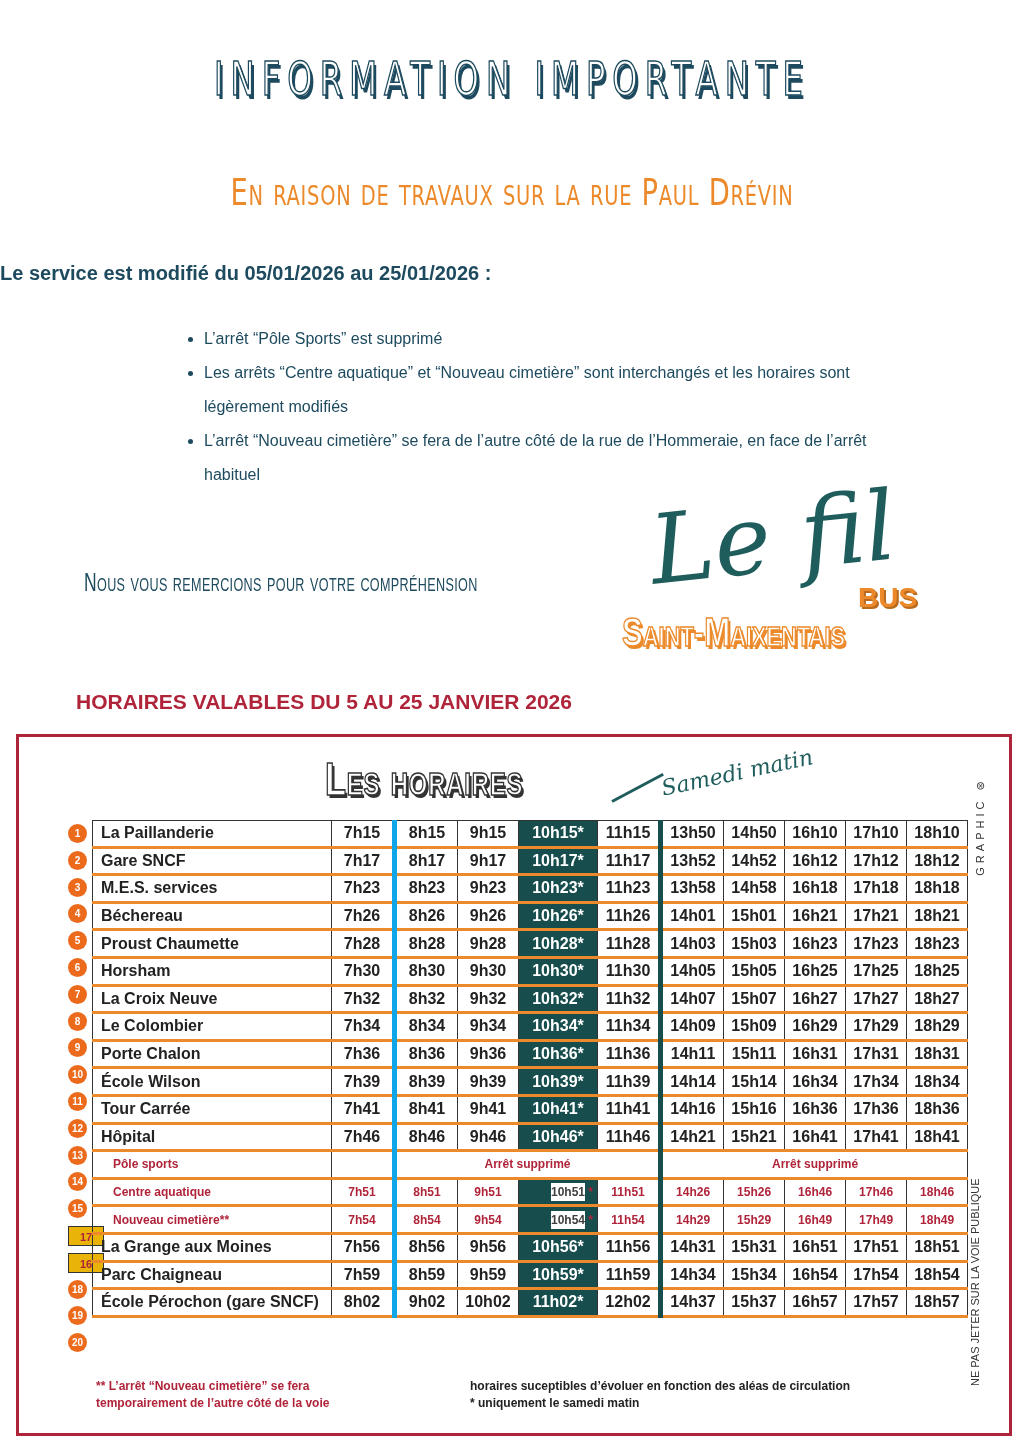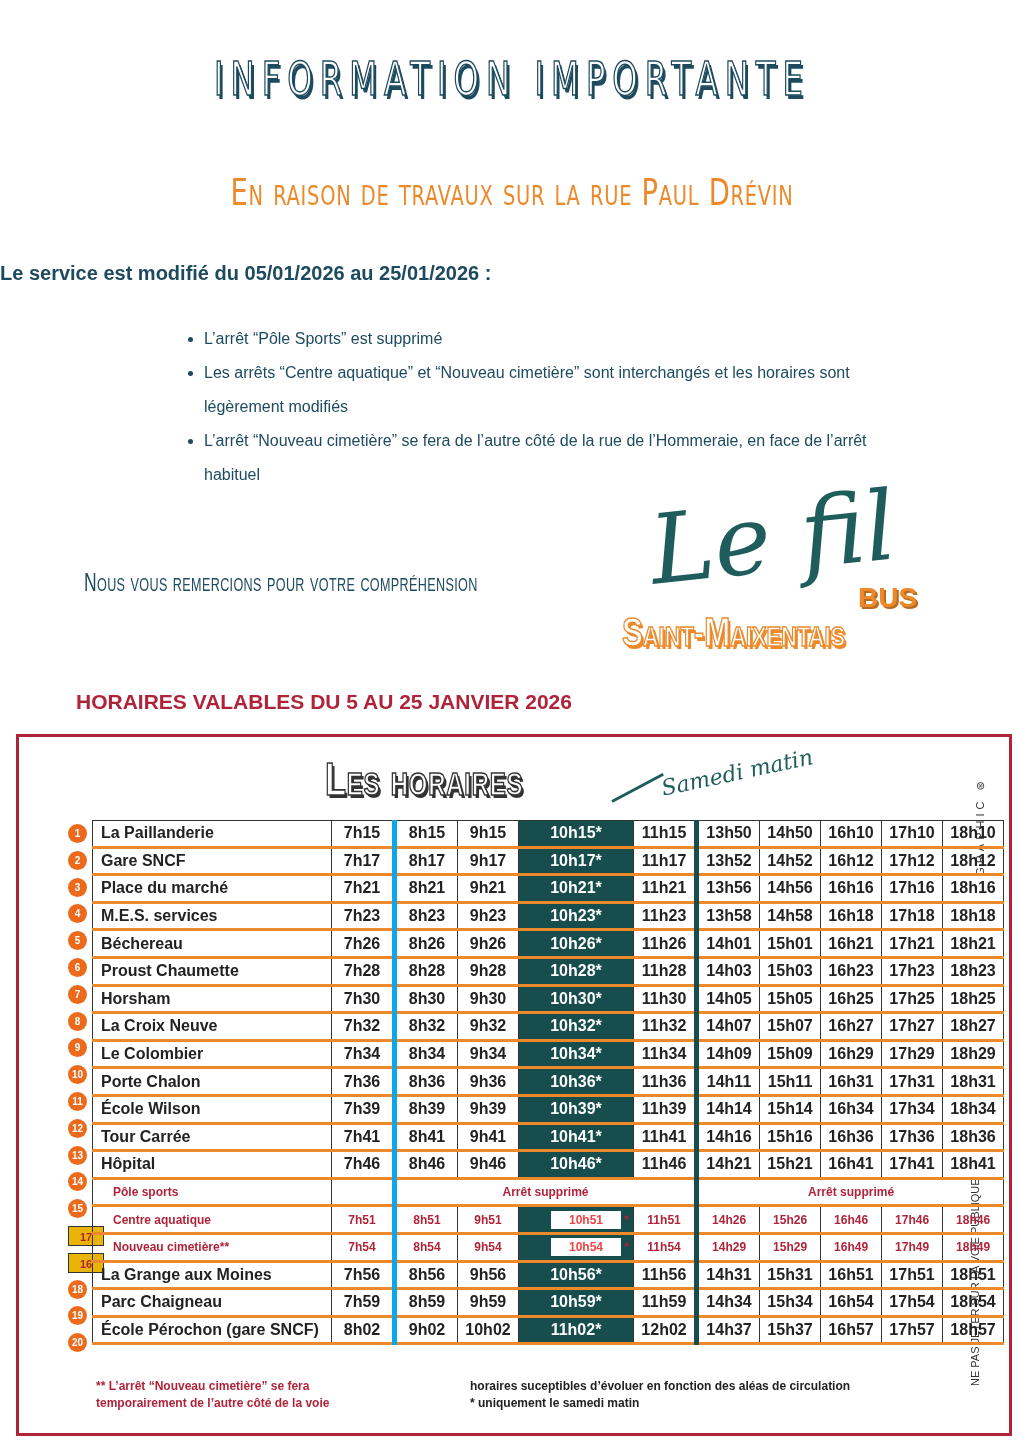--- a/index.html
+++ b/index.html
@@ -27,21 +27,21 @@
   table.sched{position:absolute;left:92px;top:820px;border-collapse:collapse;font-weight:bold;font-size:16px;color:#222;}
   table.sched td{border:1.5px solid #333;height:24.6px;padding:0 4px;white-space:nowrap;border-bottom:3px solid #ec8a2b;}
   table.sched td.name{width:214px;padding-left:8px;font-size:16px;}
   table.sched td.t{width:52px;text-align:center;}
   table.sched td.sat{background:#174d4d;color:#fff;width:60px;}
   table.sched td.tl{border-left:5px solid #0ea5e9;}
   table.sched td.tr{border-right:5px solid #174d4d;}
   table.sched tr.red td{color:#b0243a;font-size:12px;}
   table.sched tr.red td.name{padding-left:20px;}
   table.sched tr.red td.sat{background:#174d4d;}
-  table.sched tr.red td.sat span{background:#fff;color:#ef4444;padding:2px 18px;margin-left:28px;}
+  table.sched tr.red td.sat span{background:#fff;color:#404040;padding:2px 0;margin-left:28px;}
   table.sched td.supp{text-align:center;color:#b0243a;font-size:11px;}
   .num{position:absolute;left:68px;width:19px;height:19px;border-radius:50%;background:#ec6a1c;color:#fff;font-size:10px;font-weight:bold;text-align:center;line-height:19px;}
   .numbox{position:absolute;left:68px;width:36px;height:20px;border:1.5px solid #333;background:#eab308;color:#b0243a;font-size:11px;font-weight:bold;text-align:center;line-height:20px;box-sizing:border-box;}
   .foot-left{left:96px;top:1378px;color:#b0243a;font-size:12px;font-weight:bold;line-height:17px;}
   .foot-right{left:470px;top:1378px;color:#222;font-size:12px;font-weight:bold;line-height:17px;}
 </style>
 </head>
 <body>
 
 <div class="abs title">INFORMATION IMPORTANTE</div>
@@ -113,33 +113,20 @@
         <td class="t">9h17</td>
         <td class="t sat">10h17*</td>
         <td class="t tr">11h17</td>
         <td class="t">13h52</td>
         <td class="t">14h52</td>
         <td class="t">16h12</td>
         <td class="t">17h12</td>
         <td class="t">18h12</td>
       </tr>
       <tr>
-        <td class="name">Place du marché</td>
-        <td class="t">7h21</td>
-        <td class="t tl">8h21</td>
-        <td class="t">9h21</td>
-        <td class="t sat">10h21*</td>
-        <td class="t tr">11h21</td>
-        <td class="t">13h56</td>
-        <td class="t">14h56</td>
-        <td class="t">16h16</td>
-        <td class="t">17h16</td>
-        <td class="t">18h16</td>
-      </tr>
-      <tr>
         <td class="name">M.E.S. services</td>
         <td class="t">7h23</td>
         <td class="t tl">8h23</td>
         <td class="t">9h23</td>
         <td class="t sat">10h23*</td>
         <td class="t tr">11h23</td>
         <td class="t">13h58</td>
         <td class="t">14h58</td>
         <td class="t">16h18</td>
         <td class="t">17h18</td>

